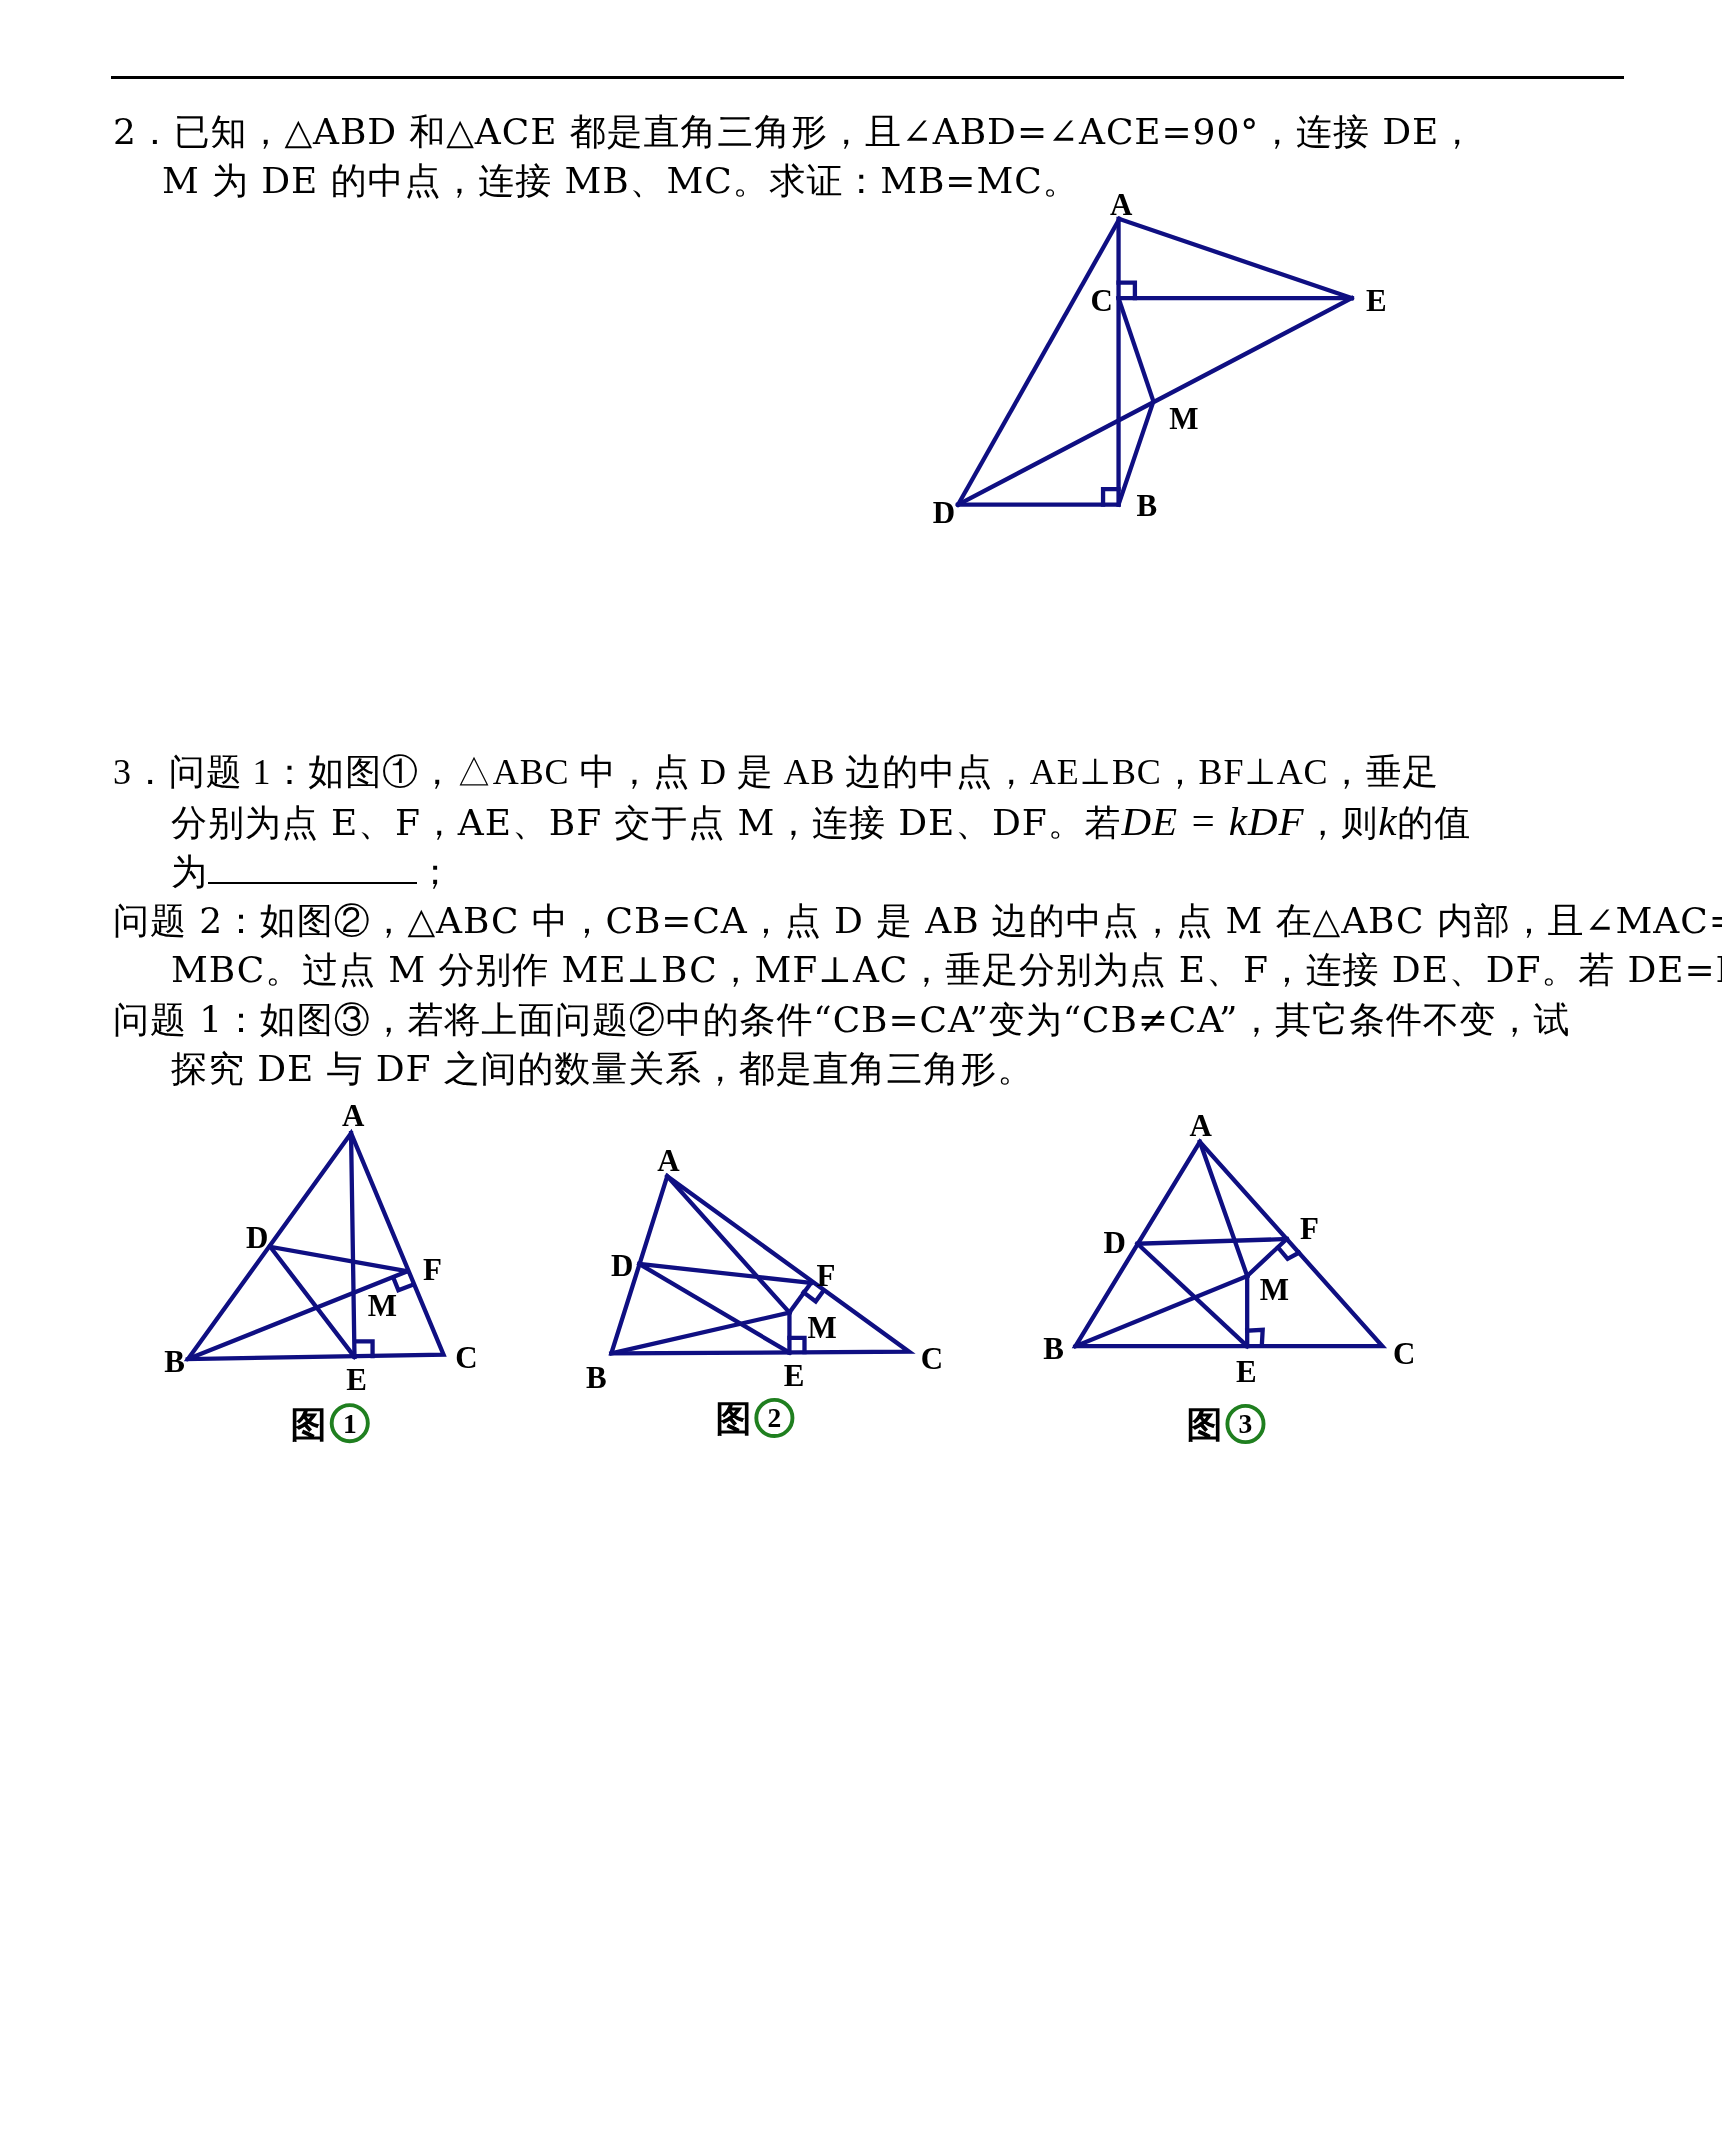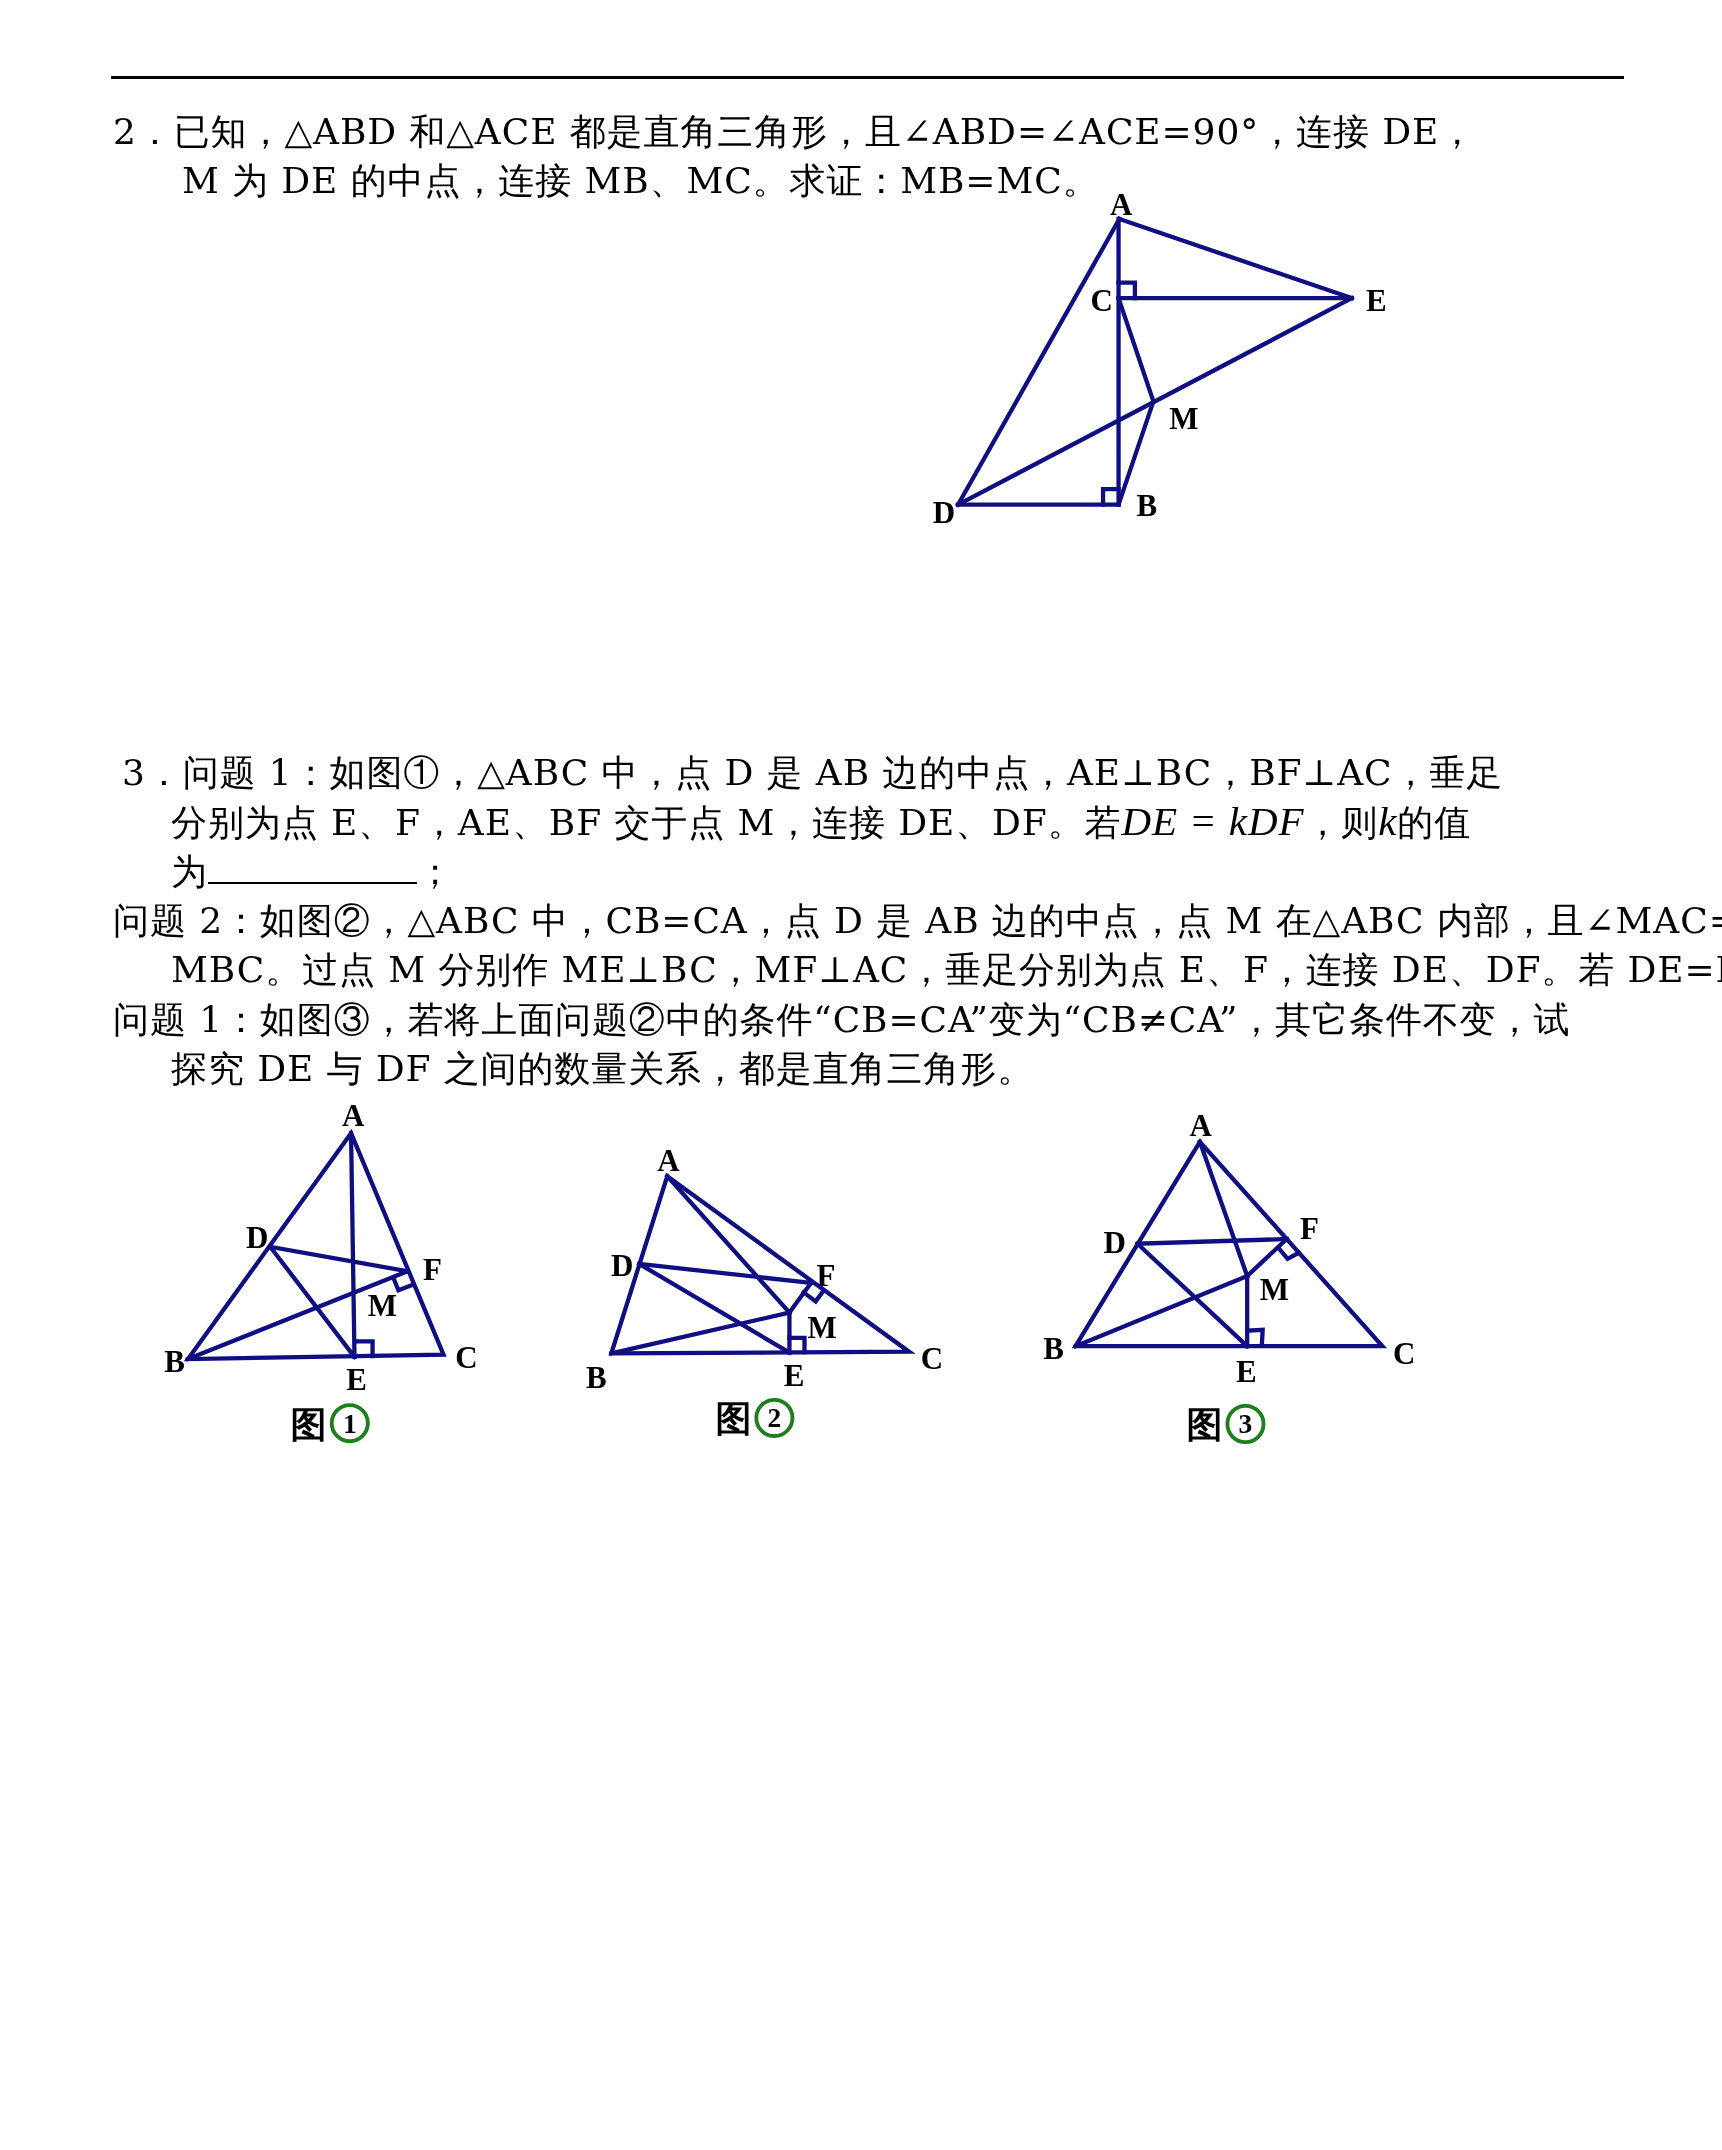--- a/index.html
+++ b/index.html
@@ -13,21 +13,21 @@
   .lbl { font-family: "Liberation Serif", serif; font-weight: bold; font-size: 72px; fill: #000; }
   .cap { font-family: "DejaVu Serif", serif; font-weight: bold; font-size: 84px; fill: #000; }
   .capnum { font-family: "Liberation Serif", serif; font-weight: bold; font-size: 64px; fill: #000; }
 </style>
 </head>
 <body>
 
 <div class="rule"></div>
 
 <div class="line" style="left:113px; top:110px;">2．已知，△ABD 和△ACE 都是直角三角形，且∠ABD=∠ACE=90°，连接 DE，</div>
-<div class="line" style="left:182px; top:159px;">M 为 DE 的中点，连接 MB、MC。求证：MB=MC。</div>
+<div class="line" style="left:162px; top:159px;">M 为 DE 的中点，连接 MB、MC。求证：MB=MC。</div>
 
 <svg class="fig" width="1723" height="2475" viewBox="0 0 4005 5753">
   <g stroke="#0f0f82" stroke-width="10" fill="none" stroke-linejoin="miter" stroke-linecap="square">
     <line x1="2602" y1="509" x2="2227" y2="1173"></line>
     <line x1="2602" y1="509" x2="3142" y2="693"></line>
     <line x1="2600" y1="509" x2="2600" y2="1173"></line>
     <line x1="2600" y1="693" x2="3142" y2="693"></line>
     <line x1="3142" y1="693" x2="2227" y2="1173"></line>
     <line x1="2227" y1="1173" x2="2600" y2="1173"></line>
     <line x1="2600" y1="693" x2="2681" y2="933"></line>
@@ -36,21 +36,21 @@
     <polyline points="2564,1173 2564,1137 2600,1137"></polyline>
   </g>
   <text class="lbl" x="2580" y="500">A</text>
   <text class="lbl" x="2535" y="722">C</text>
   <text class="lbl" x="3175" y="722">E</text>
   <text class="lbl" x="2718" y="998">M</text>
   <text class="lbl" x="2168" y="1216">D</text>
   <text class="lbl" x="2642" y="1200">B</text>
 </svg>
 
-<div class="line" style="left:122px; top:751px;">3．问题 1：如图①，△ABC 中，点 D 是 AB 边的中点，AE⊥BC，BF⊥AC，垂足</div>
+<div class="line" style="left:113px; top:751px;font-family:Liberation Serif, serif;">3．问题 1：如图①，△ABC 中，点 D 是 AB 边的中点，AE⊥BC，BF⊥AC，垂足</div>
 <div class="line" style="left:171px; top:800px;">
   <span>分别为点 E、F，AE、BF 交于点 M，连接 DE、DF。若</span><span class="math">DE = kDF</span><span>，则</span><span class="math">k</span><span>的值</span>
 </div>
 <div class="line" style="left:171px; top:850px;">
   <span>为</span><span class="blank"></span><span>；</span>
 </div>
 <div class="line" style="left:113px; top:899px;">问题 2：如图②，△ABC 中，CB=CA，点 D 是 AB 边的中点，点 M 在△ABC 内部，且∠MAC=∠</div>
 <div class="line" style="left:171px; top:948px;">MBC。过点 M 分别作 ME⊥BC，MF⊥AC，垂足分别为点 E、F，连接 DE、DF。若 DE=DF；</div>
 <div class="line" style="left:113px; top:998px;">问题 1：如图③，若将上面问题②中的条件“CB=CA”变为“CB≠CA”，其它条件不变，试</div>
 <div class="line" style="left:171px; top:1047px;">探究 DE 与 DF 之间的数量关系，都是直角三角形。</div>

